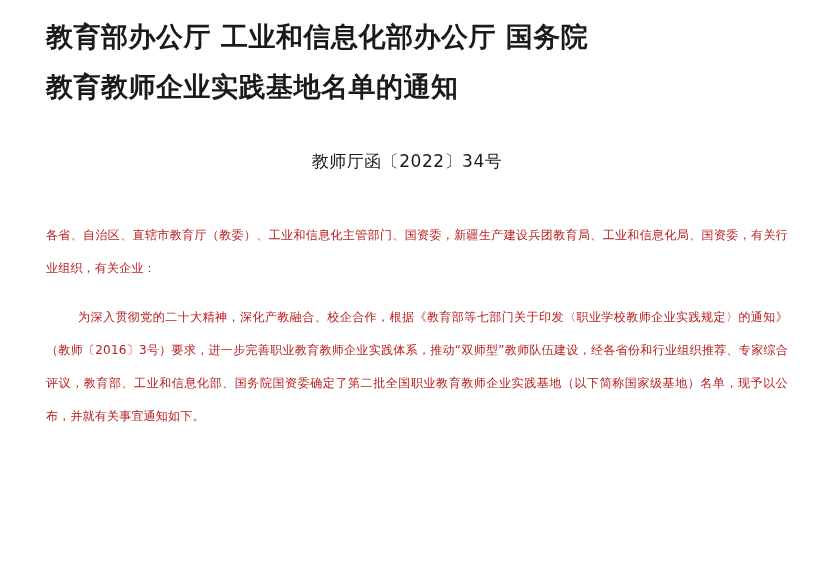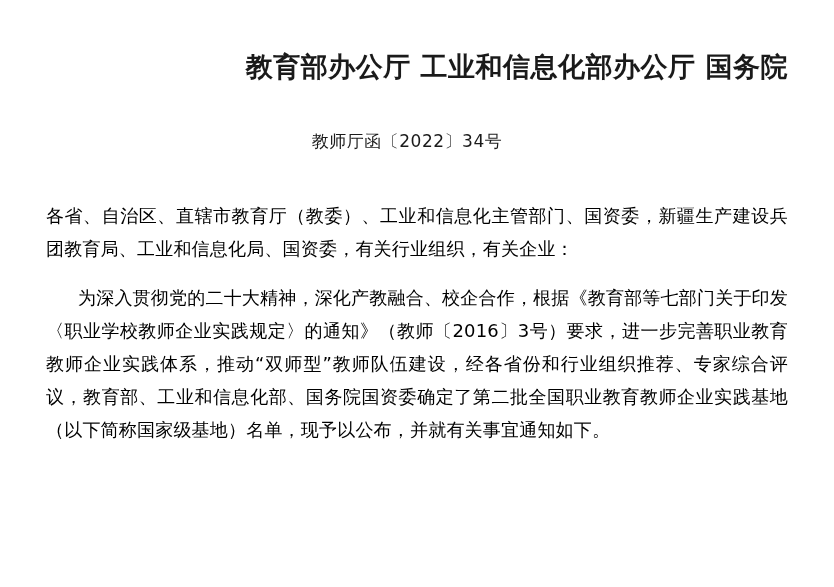--- a/index.html
+++ b/index.html
@@ -15,22 +15,22 @@
   }
   .page {
     position: relative;
     width: 834px;
     height: 587px;
     box-sizing: border-box;
     background: #ffffff;
     padding: 0 46px;
   }
   .title-block {
-    padding-top: 42px;
-    text-align: right;
+    padding-top: 12px;
+    text-align: left;
   }
   .title-line {
     font-family: "DejaVu Sans", "Liberation Sans", sans-serif;
     font-weight: bold;
     font-size: 27px;
     line-height: 50px;
     color: #1a1a1a;
     letter-spacing: 0.5px;
     white-space: nowrap;
   }
@@ -41,38 +41,39 @@
     font-family: "DejaVu Sans", "Liberation Sans", sans-serif;
     font-size: 17px;
     color: #1a1a1a;
     letter-spacing: 0.5px;
   }
   .body-block {
     margin-top: 46px;
   }
   .para {
     font-family: "DejaVu Sans", "Liberation Sans", sans-serif;
-    font-size: 18px;
+    font-size: 12px;
     line-height: 33px;
-    color: #000000;
+    color: #b91c1c;
     text-align: justify;
     letter-spacing: 0.2px;
   }
   .para.indent {
     text-indent: 32px;
     margin-top: 16px;
   }
 </style>
 </head>
 <body>
 
 <div class="page">
 
   <div class="title-block">
     <div class="title-line">教育部办公厅 工业和信息化部办公厅 国务院</div>
+    <div class="title-line">教育教师企业实践基地名单的通知</div>
   </div>
 
   <div class="doc-number">教师厅函〔2022〕34号</div>
 
   <div class="body-block">
     <div class="para">各省、自治区、直辖市教育厅（教委）、工业和信息化主管部门、国资委，新疆生产建设兵团教育局、工业和信息化局、国资委，有关行业组织，有关企业：</div>
     <div class="para indent">为深入贯彻党的二十大精神，深化产教融合、校企合作，根据《教育部等七部门关于印发〈职业学校教师企业实践规定〉的通知》（教师〔2016〕3号）要求，进一步完善职业教育教师企业实践体系，推动“双师型”教师队伍建设，经各省份和行业组织推荐、专家综合评议，教育部、工业和信息化部、国务院国资委确定了第二批全国职业教育教师企业实践基地（以下简称国家级基地）名单，现予以公布，并就有关事宜通知如下。</div>
   </div>
 
 </div>

